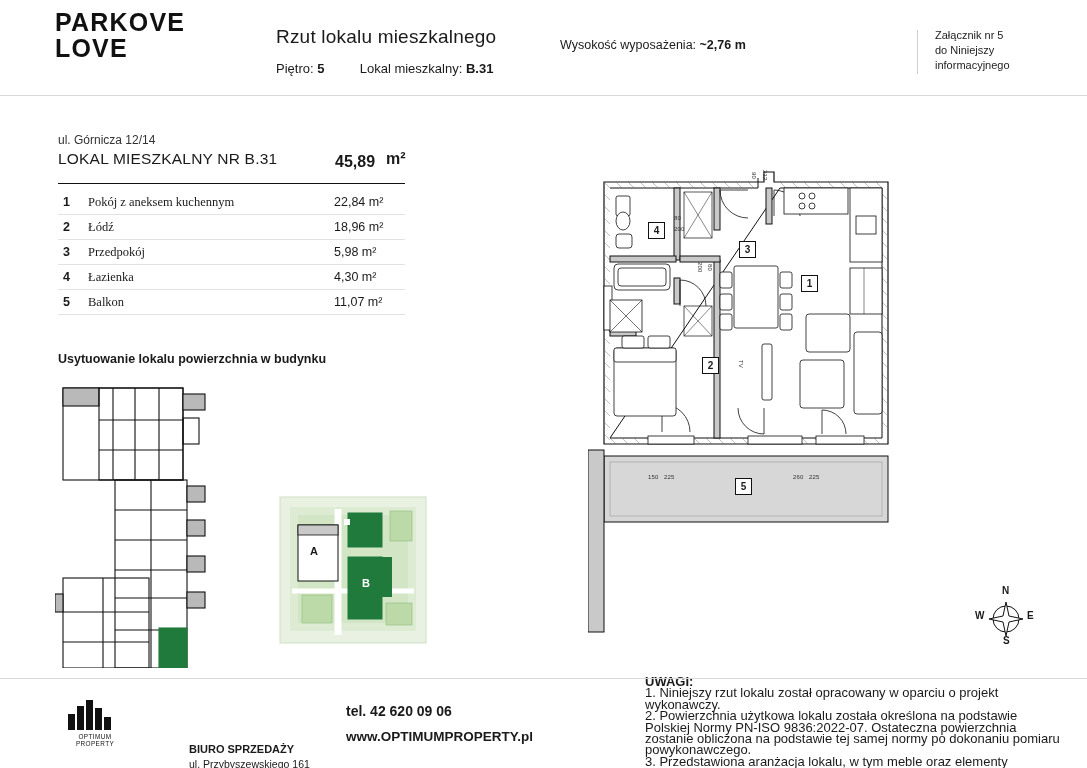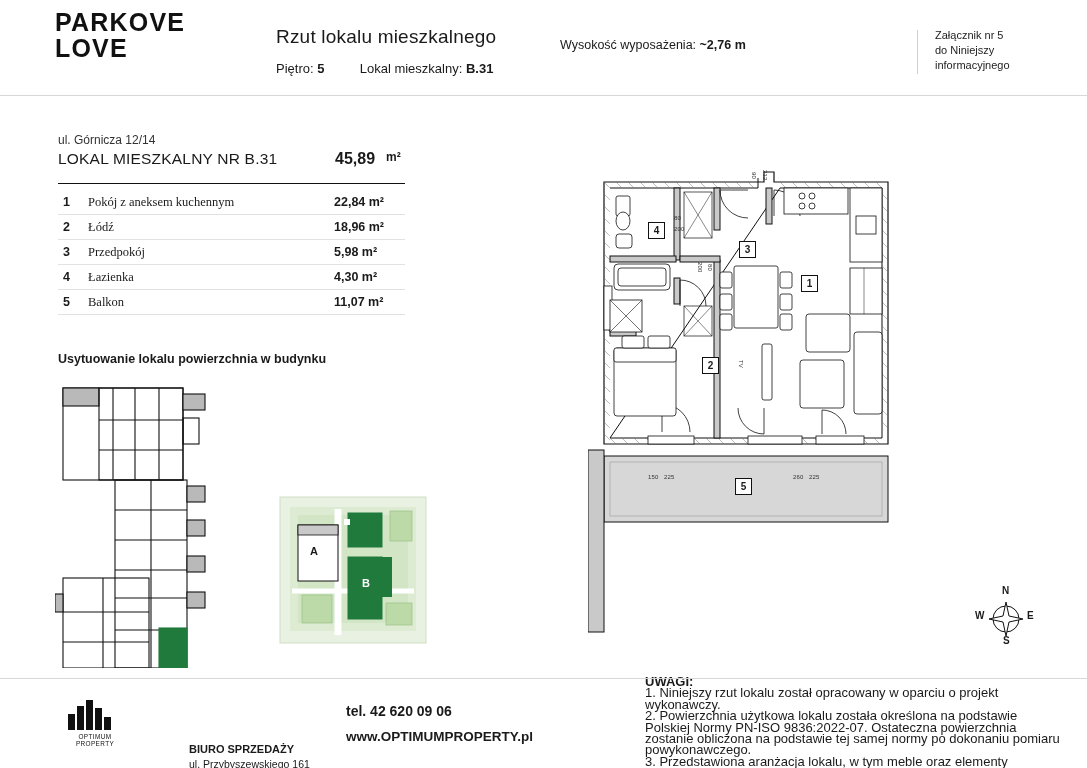--- a/index.html
+++ b/index.html
@@ -36,32 +36,32 @@
   }
   .annex:before {
     content:""; position:absolute; left:-18px; top:2px; width:1px; height:44px; background:#cfcfcf;
   }
 
   
   .addr { position: absolute; left: 58px; top: 133px; font-size: 12px; color: #333; }
   .unit-row { position: absolute; left: 58px; top: 150px; width: 350px; }
   .unit-name { font-size: 15.5px; letter-spacing: .2px; }
   .unit-area { position: absolute; left: 277px; top: 0; font-size: 16px; font-weight: bold; }
-  .unit-area .sup { font-size: 12px; vertical-align: 3px; padding-left: 11px; }
+  .unit-area .sup { font-size: 16px; vertical-align: 3px; padding-left: 11px; }
   .hr-thick { position: absolute; left: 58px; top: 183px; width: 347px; height: 1px; background: #111; }
 
   .rooms { position: absolute; left: 58px; top: 190px; width: 347px; }
   .room {
     position: relative; height: 25px; border-bottom: 1px solid #e2e2e2;
     font-size: 12.5px; line-height: 25px;
   }
   .room:last-child { border-bottom: 1px solid #e2e2e2; }
   .room .n { position: absolute; left: 5px; font-weight: bold; }
   .room .nm { position: absolute; left: 30px; font-family: Liberation Serif, serif; }
-  .room .ar { position: absolute; left: 276px; font-weight: bold; }
+  .room .ar { position: absolute; left: 276px; font-weight: normal; }
 
   .loc-title { position: absolute; left: 58px; top: 352px; font-size: 12.5px; font-weight: bold; }
 
   
   .footer-line { position: absolute; left: 0; top: 678px; width: 1087px; height: 1px; background: #d8d8d8; }
   .op-logo { position: absolute; left: 64px; top: 700px; width: 62px; text-align: center; }
   .op-bars { height: 30px; position: relative; }
   .op-bars i { position: absolute; bottom: 0; background: #111; display:block; }
   .op-cap { font-size: 6.4px; letter-spacing: .4px; margin-top: 3px; color: #111; }
   .sale { position: absolute; left: 165px; top: 742px; font-size: 10.5px; line-height: 15px; margin-left: 24px; }

